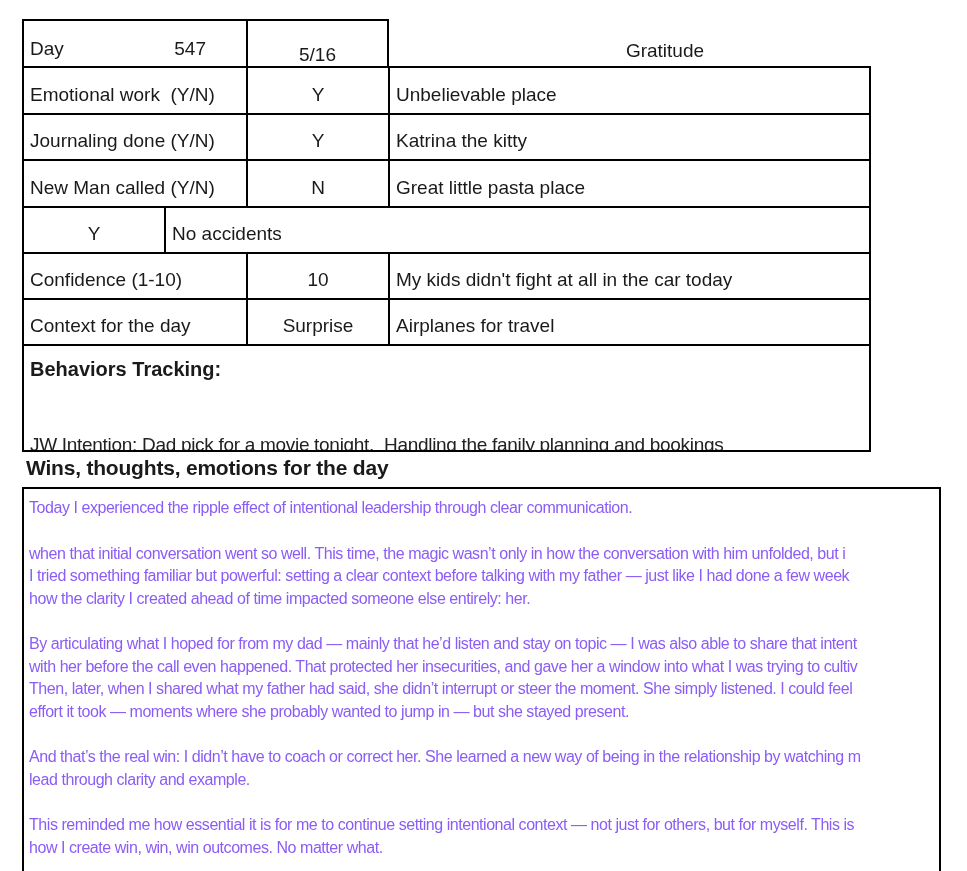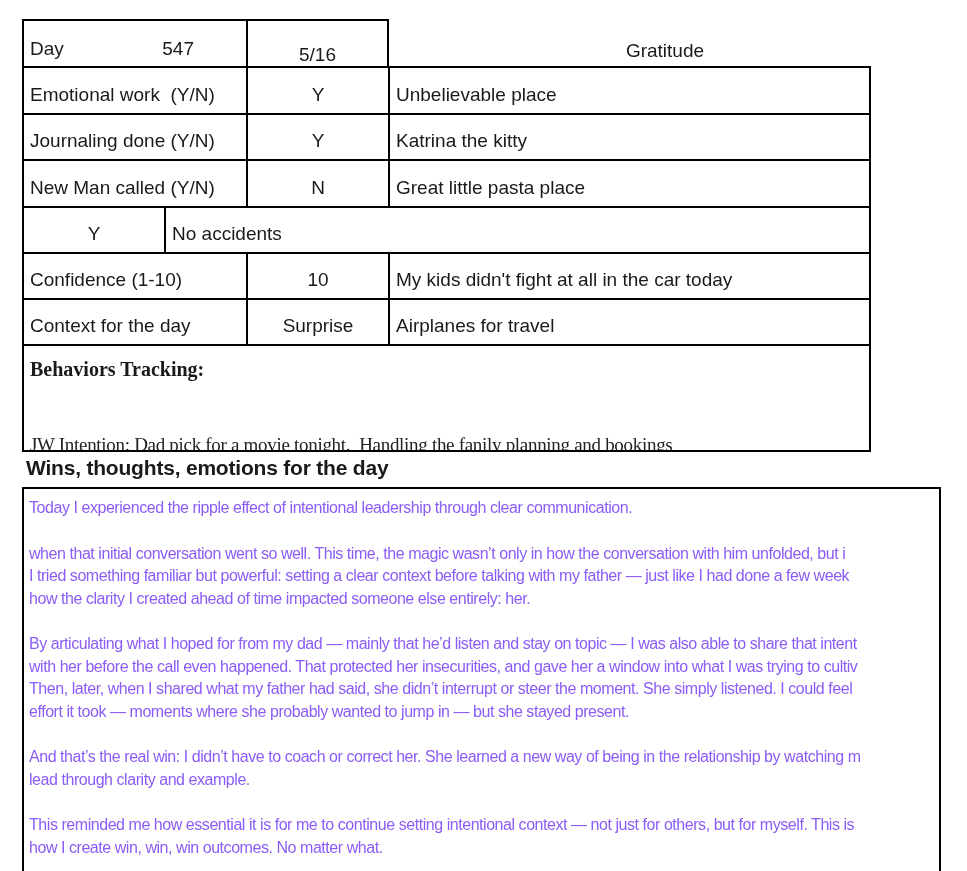--- a/index.html
+++ b/index.html
@@ -10,21 +10,21 @@
   }
   *{box-sizing:border-box;}
 
   
   .hdr-box{
     position:absolute;left:22px;top:19px;width:367px;height:49px;
     border:2px solid #000;display:flex;background:#fff;
   }
   .hdr-day{
     width:224px;border-right:2px solid #000;display:flex;align-items:flex-end;
-    padding:0 12px 6px 6px;font-size:19px;white-space:pre;
+    padding:0 0 6px 6px;font-size:19px;white-space:pre;
   }
   .hdr-day .day-val{margin-left:auto;margin-right:40px;}
   .hdr-date{
     flex:1;display:flex;align-items:flex-end;justify-content:center;
     padding-bottom:0;font-size:19px;
   }
   
   .grat-hdr{
     position:absolute;left:389px;top:19px;width:552px;height:49px;
     display:flex;align-items:flex-end;justify-content:center;
@@ -47,21 +47,20 @@
     justify-content:center;padding-bottom:7px;font-size:19px;
   }
   .c-grat{
     flex:1;display:flex;align-items:flex-end;
     padding:0 0 7px 6px;font-size:19px;white-space:pre;overflow:hidden;
   }
   
   .behaviors{
     position:relative;height:104px;overflow:hidden;
     padding:12px 0 0 6px;
-    font-family:Liberation Serif, serif;
   }
   .bt-title{font-weight:bold;font-size:20px;}
   .bt-note{font-size:18px;margin-top:9px;color:#222;}
   .bt-intent{
     position:absolute;left:6px;top:88px;width:1100px;
     font-size:19px;white-space:pre;color:#222;letter-spacing:-0.3px;
   }
 
   
   .wins-heading{

